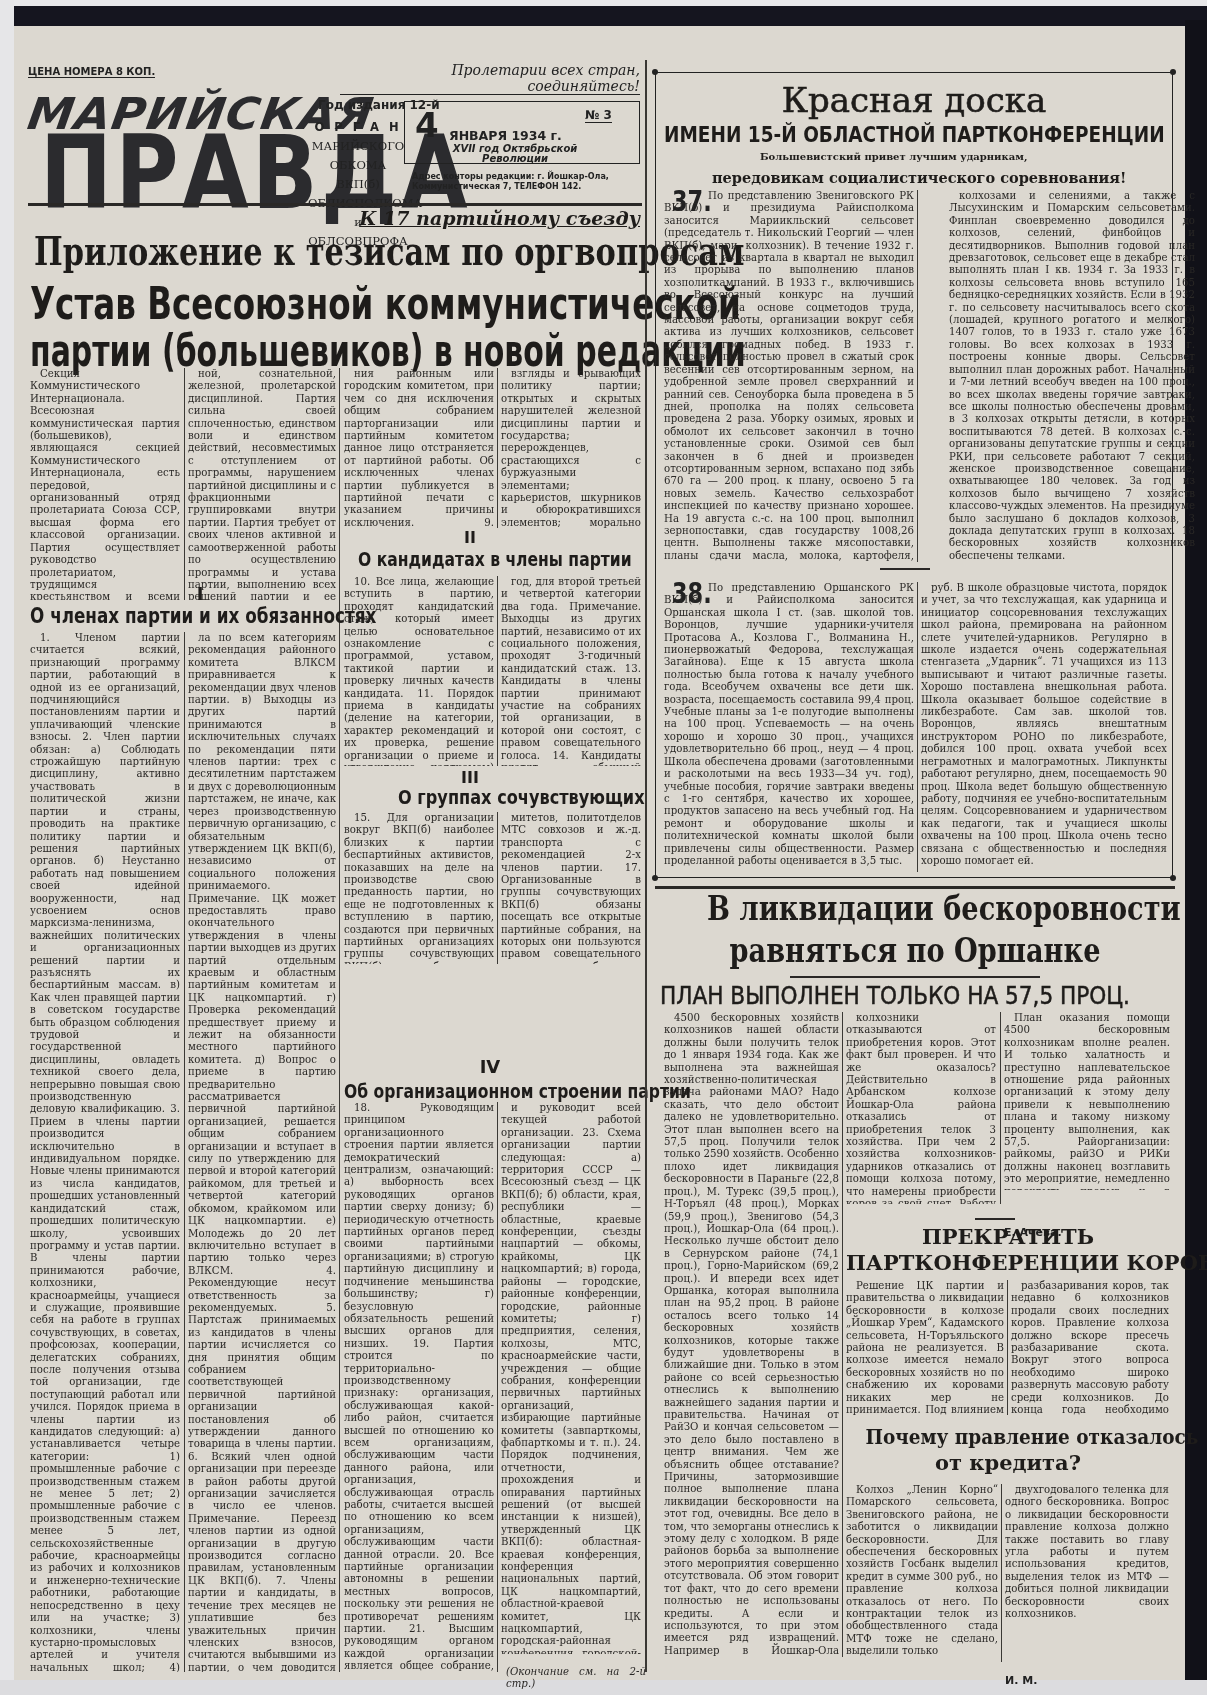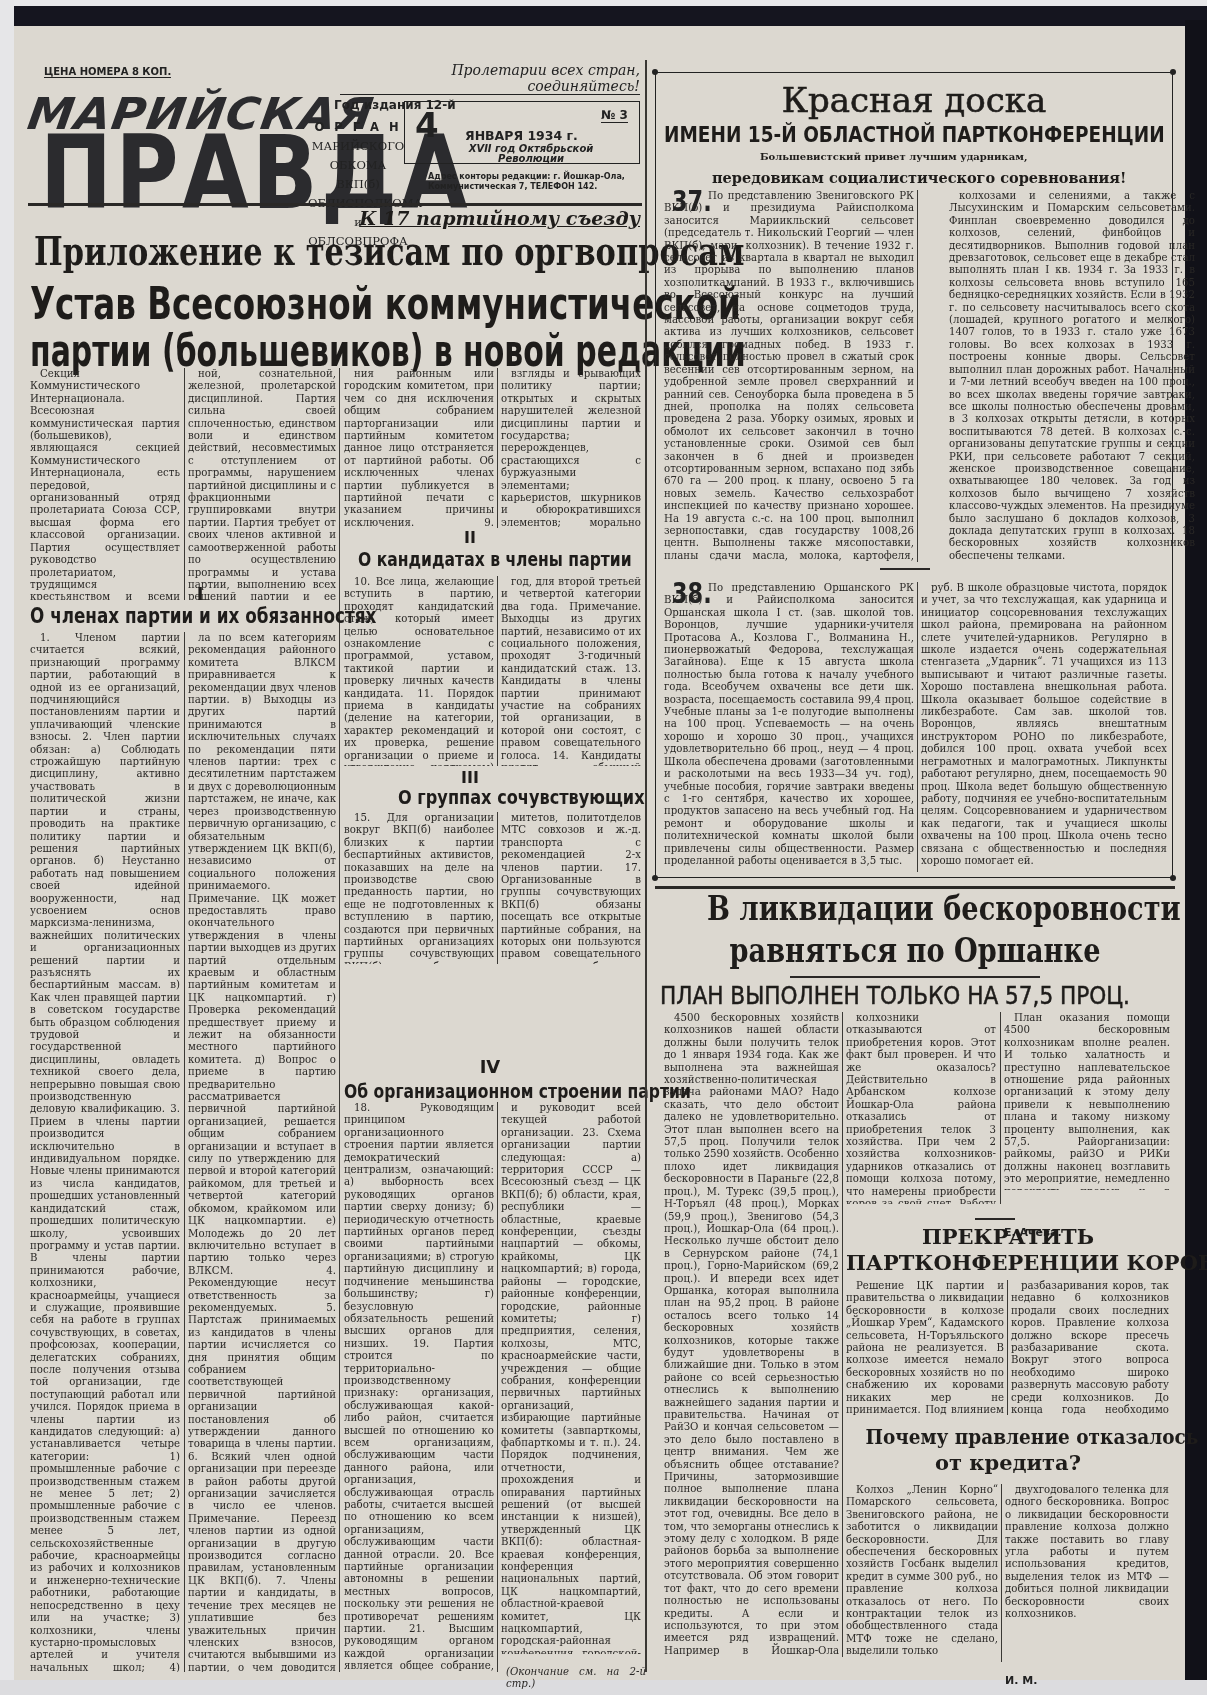--- a/index.html
+++ b/index.html
@@ -12,21 +12,21 @@
   .bottomband { position: absolute; left: 0; top: 1680px; width: 1207px; height: 15px; background: #dcdcdf; }
   .paper { position: absolute; left: 14px; top: 26px; width: 1175px; height: 1657px; background: #dcd8d0; }
   .abs { position: absolute; }
   .txt { font-family: "DejaVu Serif", serif; font-size: 10.2px; line-height: 12.4px; color: #2a2826; text-align: justify; overflow: hidden; }
   .txt p { text-indent: 10px; margin-bottom: 1px; }
   .col-rule { position: absolute; width: 1px; background: #3a3834; }
   .hrule { position: absolute; height: 2px; background: #2a2826; }
   .cond { font-family: "DejaVu Sans", sans-serif; font-weight: bold; transform-origin: left top; white-space: nowrap; color: #1e1c1a; }
   .serifhead { font-family: "DejaVu Serif", serif; font-weight: bold; white-space: nowrap; color: #1e1c1a; transform-origin: left top; }
   .center { text-align: center; }
-  .masthead-small { font-family: "DejaVu Sans", sans-serif; font-weight: bold; font-size: 10px; color: #222; margin-left: 16px; }
+  .masthead-small { font-family: "DejaVu Sans", sans-serif; font-weight: bold; font-size: 10px; color: #222; }
   .motto { font-family: "DejaVu Serif", serif; font-style: italic; font-size: 14px; color: #222; border-bottom: 1.5px solid #222; }
   .logo1 { font-family: "DejaVu Sans", sans-serif; font-weight: bold; font-style: italic; font-size: 44px; letter-spacing: 1px; color: #2b2b2e; transform: scaleX(1.05) skewX(-8deg); transform-origin: left top; }
   .logo2 { font-family: "DejaVu Sans", sans-serif; font-weight: bold; font-size: 100px; letter-spacing: 4px; color: #2b2b2e; transform: scaleX(0.86) scaleY(1.02); transform-origin: left top; line-height: 100px; }
   .organ { font-family: "DejaVu Serif", serif; font-size: 11.5px; line-height: 19px; text-align: center; color: #222; }
   .datebox { border: 1.5px solid #222; }
   .board-frame { position: absolute; border: 1.5px solid #222; }
   .dotnode { position: absolute; width: 6px; height: 6px; background: #222; border-radius: 50%; }
   .numbig { font-family: "DejaVu Sans", sans-serif; font-weight: bold; font-size: 28px; color: #222; line-height: 28px; transform: scaleX(0.8); transform-origin: left top; }
   .sign { font-family: "DejaVu Sans", sans-serif; font-weight: bold; font-size: 11px; color: #222; text-align: left; margin-top: 34px; }
 </style>

